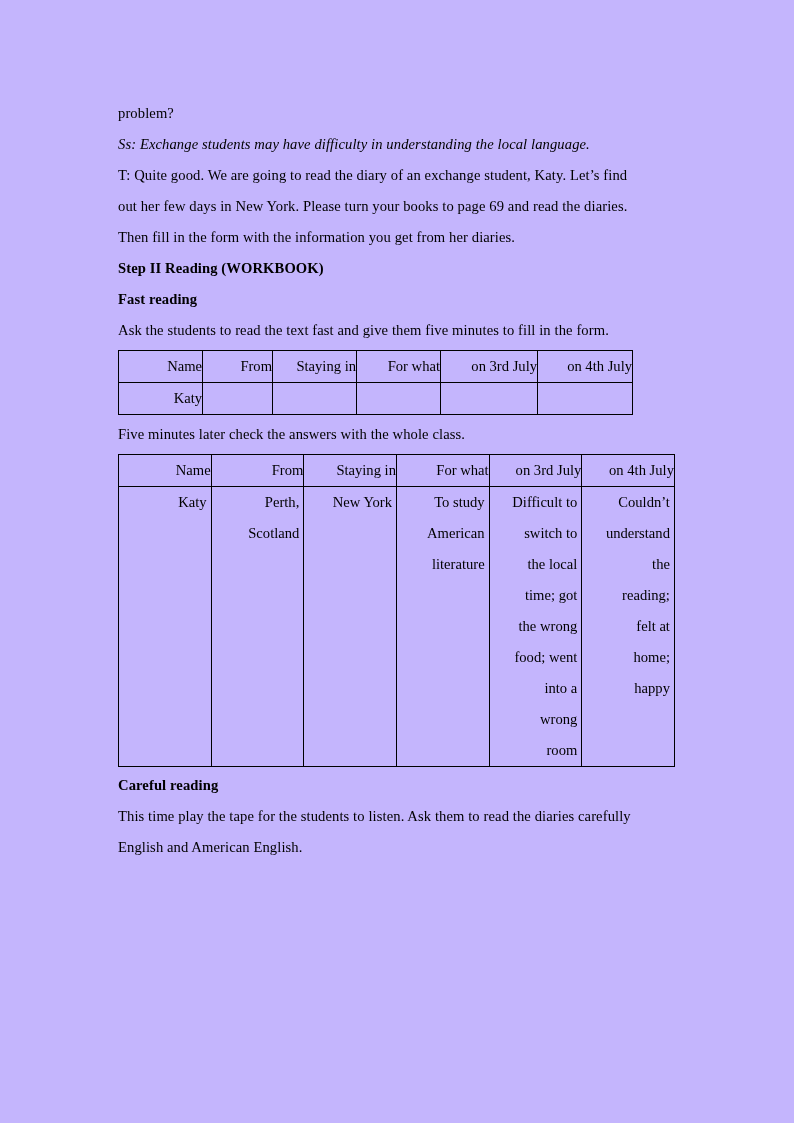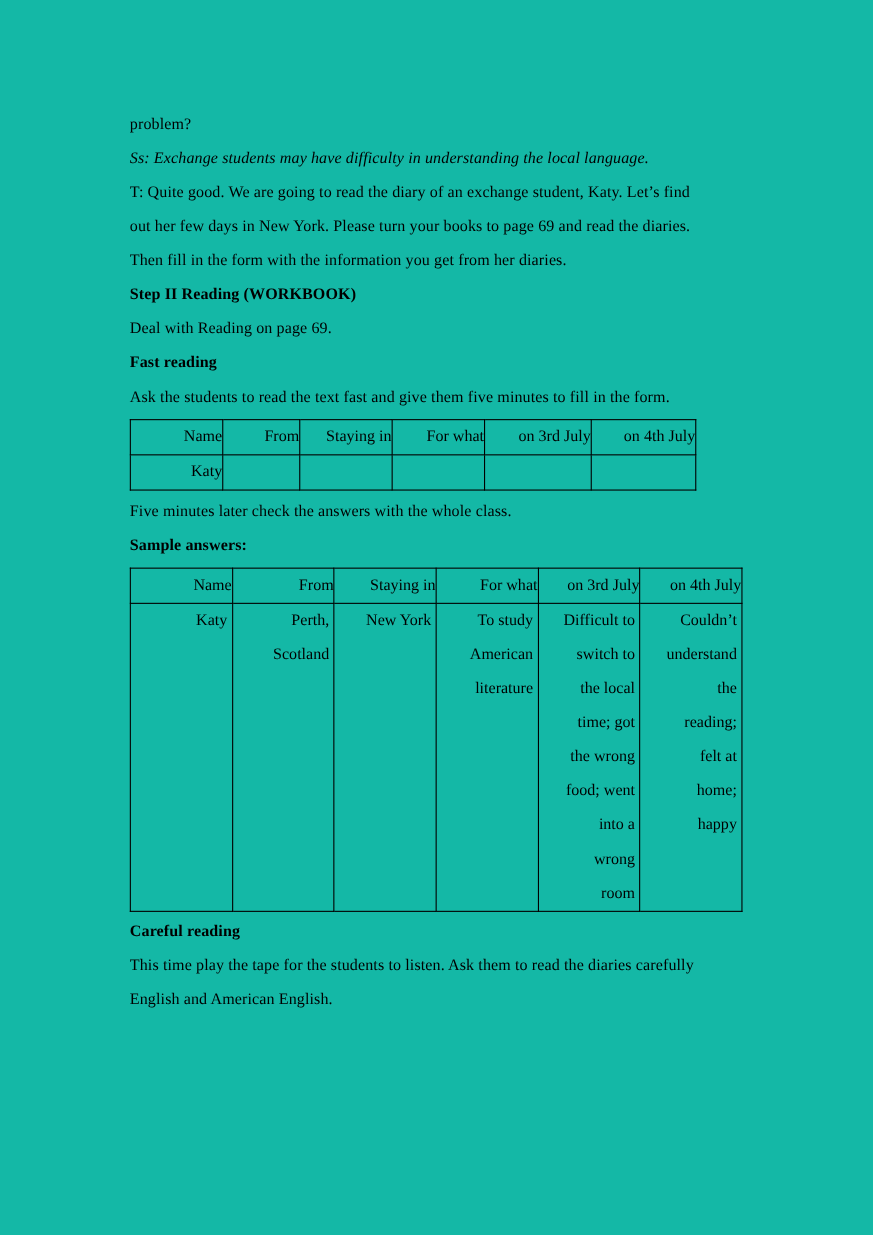--- a/index.html
+++ b/index.html
@@ -4,21 +4,21 @@
 <style>
   html, body {
     margin: 0;
     padding: 0;
     background: #ffffff;
   }
   .page {
     position: relative;
     width: 794px;
     height: 1123px;
-    background: #14b8a6;
+    background: #c4b5fd;
     margin: 0 auto;
     overflow: hidden;
     font-family: "Liberation Serif", "DejaVu Serif", serif;
     color: #000000;
   }
   .content {
     position: absolute;
     left: 118px;
     top: 98px;
     width: 558px;
@@ -85,21 +85,20 @@
 <div class="page">
   <div class="content">
 
     <p class="line">problem?</p>
     <p class="line italic">Ss: Exchange students may have difficulty in understanding the local language.</p>
     <p class="line">T: Quite good. We are going to read the diary of an exchange student, Katy. Let’s find</p>
     <p class="line">out her few days in New York. Please turn your books to page 69 and read the diaries.</p>
     <p class="line">Then fill in the form with the information you get from her diaries.</p>
 
     <p class="line bold">Step II Reading (WORKBOOK)</p>
-    <p class="line">Deal with Reading on page 69.</p>
     <p class="line bold">Fast reading</p>
     <p class="line">Ask the students to read the text fast and give them five minutes to fill in the form.</p>
 
     <table class="doc-table" id="form-table">
       <colgroup>
         <col class="c0">
           <col class="c1">
           <col class="c2">
           <col class="c3">
           <col class="c4">
@@ -119,21 +118,20 @@
           <td></td>
           <td></td>
           <td></td>
           <td></td>
           <td></td>
         </tr>
       </tbody>
     </table>
 
     <p class="line">Five minutes later check the answers with the whole class.</p>
-    <p class="line bold">Sample answers:</p>
 
     <table class="doc-table" id="answers-table">
       <colgroup>
         <col>
           <col>
           <col>
           <col>
           <col>
           <col>
       </colgroup>

